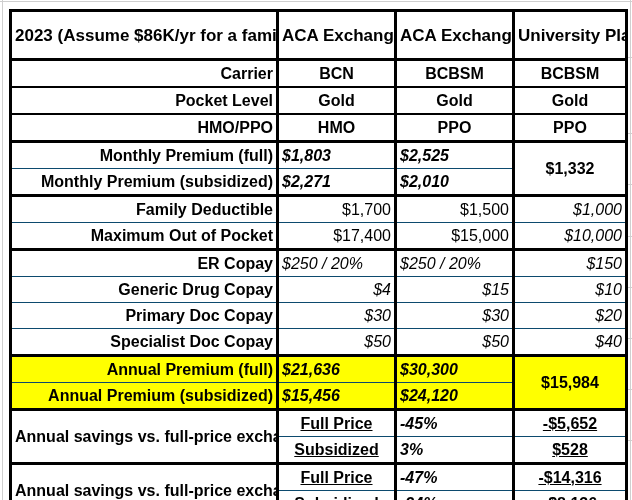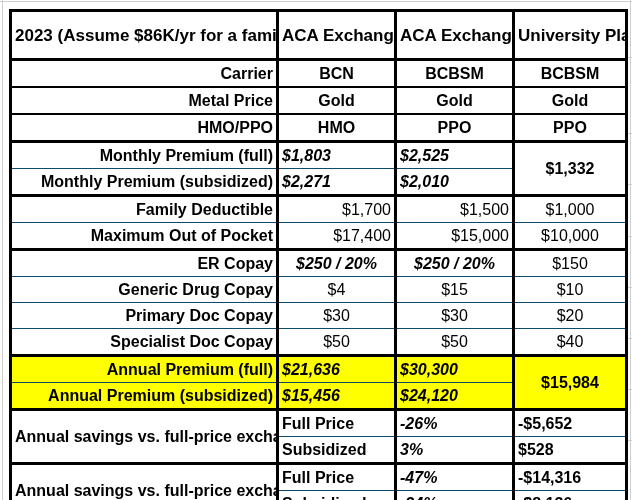--- a/index.html
+++ b/index.html
@@ -23,23 +23,23 @@
   tr.hdr td{height:46px;font-size:17px;line-height:23px;}
   tr.b1 td{border-bottom:1px solid #0c4a6e;}
   tr.b2 td{border-bottom:2px solid #000;}
   tr.b3 td{border-bottom:3px solid #000;}
   td.bb3{border-bottom:3px solid #000 !important;text-align:center;}
   .pre{white-space:pre-line;}
   .lb {text-align:right;font-weight:bold;}          
   .cb {text-align:center;font-weight:bold;}         
   .cbi{font-weight:bold;font-style:italic;}
   .rn {text-align:right;font-weight:normal;}
-  .ri {text-align:center;font-weight:normal;}
-  .li {text-align:center;font-weight:bold;font-style:italic;padding-left:2px;}
-  .rb {text-align:left;font-weight:bold;}
+  .ri {text-align:right;font-weight:normal;font-style:italic;}
+  .li {text-align:left;font-weight:normal;font-style:italic;padding-left:2px;}
+  .rb {text-align:center;font-weight:bold;text-decoration:underline;}
   .rbi{font-weight:bold;font-style:italic;}
   td.y{background:#ffff00;}
   td.lbl2{line-height:25px;}
 </style>
 </head>
 <body>
 
 <div id="canvas">
 
   <div class="grid" style="left:0;top:1px;width:632px;height:1px;"></div>
@@ -76,21 +76,21 @@
 Plan</td>
     </tr>
 
     <tr class="b2">
       <td class="lb">Carrier</td>
       <td class="cb">BCN</td>
       <td class="cb">BCBSM</td>
       <td class="cb">BCBSM</td>
     </tr>
     <tr class="b2">
-      <td class="lb">Metal Price</td>
+      <td class="lb">Pocket Level</td>
       <td class="cb">Gold</td>
       <td class="cb">Gold</td>
       <td class="cb">Gold</td>
     </tr>
     <tr class="b3">
       <td class="lb">HMO/PPO</td>
       <td class="cb">HMO</td>
       <td class="cb">PPO</td>
       <td class="cb">PPO</td>
     </tr>
@@ -154,21 +154,21 @@
     <tr class="b3">
       <td class="lb y">Annual Premium (subsidized)</td>
       <td class="rbi y">$15,456</td>
       <td class="rbi y">$24,120</td>
     </tr>
 
     <tr class="b1">
       <td class="lb pre lbl2 bb3" rowspan="2">Annual savings vs.
 full-price exchange HMO</td>
       <td class="rb">Full Price</td>
-      <td class="rbi">-26%</td>
+      <td class="rbi">-45%</td>
       <td class="rb">-$5,652</td>
     </tr>
     <tr class="b3">
       <td class="rb">Subsidized</td>
       <td class="rbi">3%</td>
       <td class="rb">$528</td>
     </tr>
 
     <tr class="b1">
       <td class="lb pre lbl2 bb3" rowspan="2">Annual savings vs.

